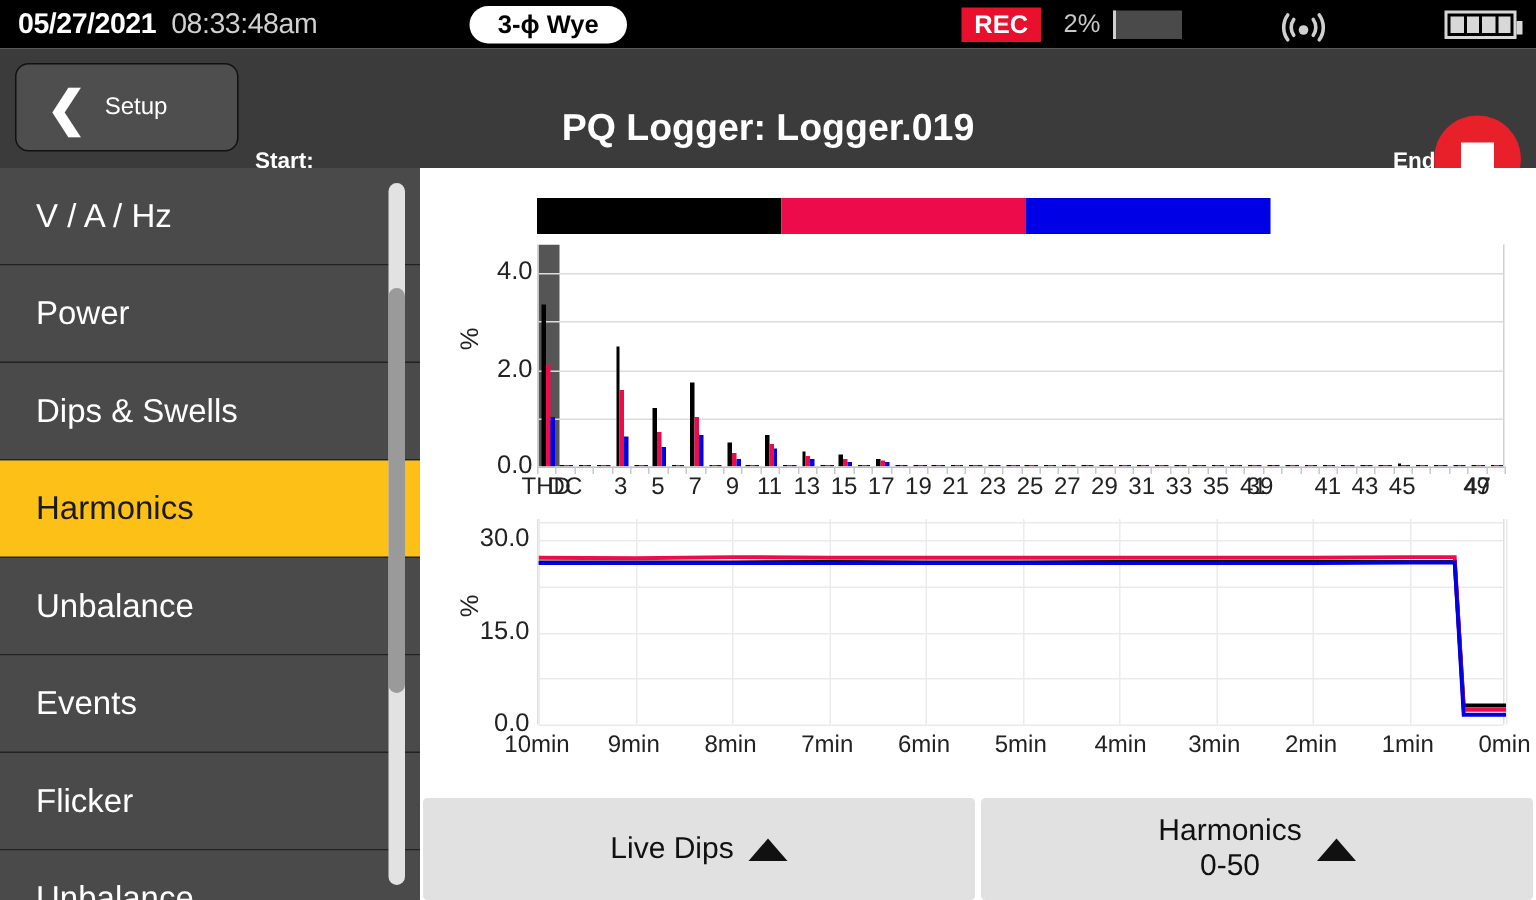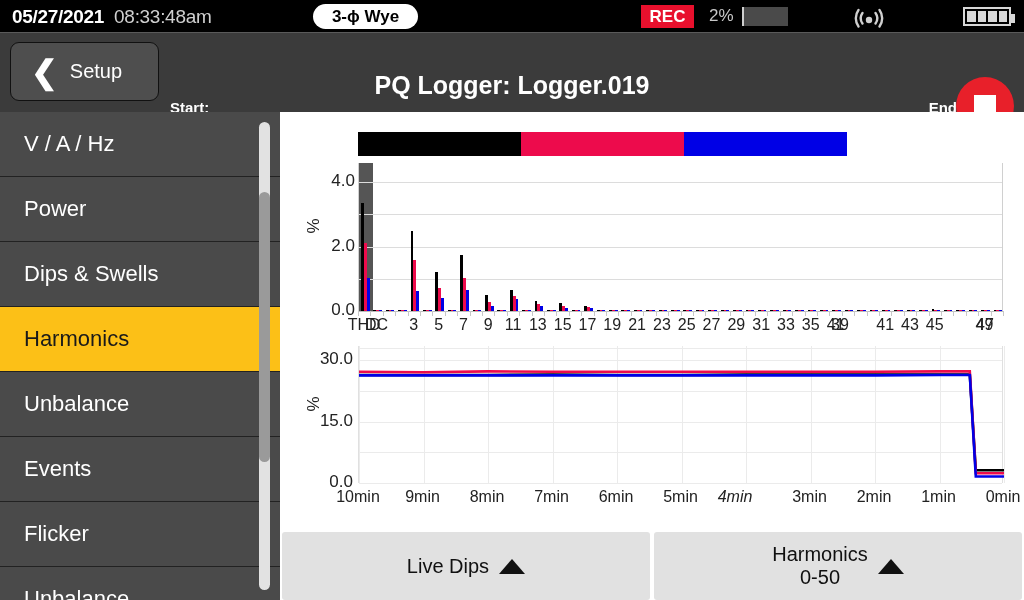--- a/index.html
+++ b/index.html
@@ -40,21 +40,21 @@
   .sb-sep { position:absolute; left:0; top:32px; width:1024px; height:1px; background:#5a5a5a;}
 
   
   .header { position:absolute; left:0; top:33px; width:1024px; height:79px; background:#3b3b3b; }
   .setup-btn {
     position:absolute; left:10px; top:9px; width:149px; height:59px;
     background:#4e4e4e; border:1px solid #111; border-radius:9px;
     display:flex; align-items:center; color:#fff;
   }
   .setup-btn .chev { margin-left:20px; font-size:32px; font-weight:bold; line-height:1; }
-  .setup-btn .lbl { margin-left:12px; font-size:20px; }
+  .setup-btn .lbl { margin-left:12px; font-size:16px; }
   .pq-title {
     position:absolute; left:0; top:38px; width:1024px; text-align:center;
     color:#fff; font-size:25px; font-weight:bold;
   }
   .start-blk { position:absolute; left:170px; top:66px; color:#fff; }
   .start-blk .k { font-size:15px; font-weight:bold; }
   .start-blk .v { font-size:15px; margin-top:3px; }
   .dur-blk { position:absolute; left:0; top:88px; width:1024px; text-align:center; color:#fff; font-size:15px;}
   .end-blk { position:absolute; right:62px; top:66px; color:#fff; text-align:right;}
   .end-blk .k { font-size:15px; font-weight:bold; }
@@ -618,21 +618,21 @@
         <div class="tr-ytick" style="top: 126px;">0.0</div>
         <div class="tr-ytick" style="top: 64.6567px;">15.0</div>
         <div class="tr-ytick" style="top: 3.31343px;">30.0</div>
         <div class="tr-ylabel">%</div>
         <div class="tr-xlab" style="left: 0px;">10min</div>
         <div class="tr-xlab" style="left: 64.5px;">9min</div>
         <div class="tr-xlab" style="left: 129px;">8min</div>
         <div class="tr-xlab" style="left: 193.5px;">7min</div>
         <div class="tr-xlab" style="left: 258px;">6min</div>
         <div class="tr-xlab" style="left: 322.5px;">5min</div>
-        <div class="tr-xlab" style="left: 377px; font-style: italic;">4min</div>
+        <div class="tr-xlab" style="left: 389px;">4min</div>
         <div class="tr-xlab" style="left: 451.5px;">3min</div>
         <div class="tr-xlab" style="left: 516px;">2min</div>
         <div class="tr-xlab" style="left: 580.5px;">1min</div>
         <div class="tr-xlab" style="left: 645px;">0min</div>
       </div>
   </div>
 
   <div class="toolbar" id="toolbar">
       <div class="tb-btn">
         <div class="two">

